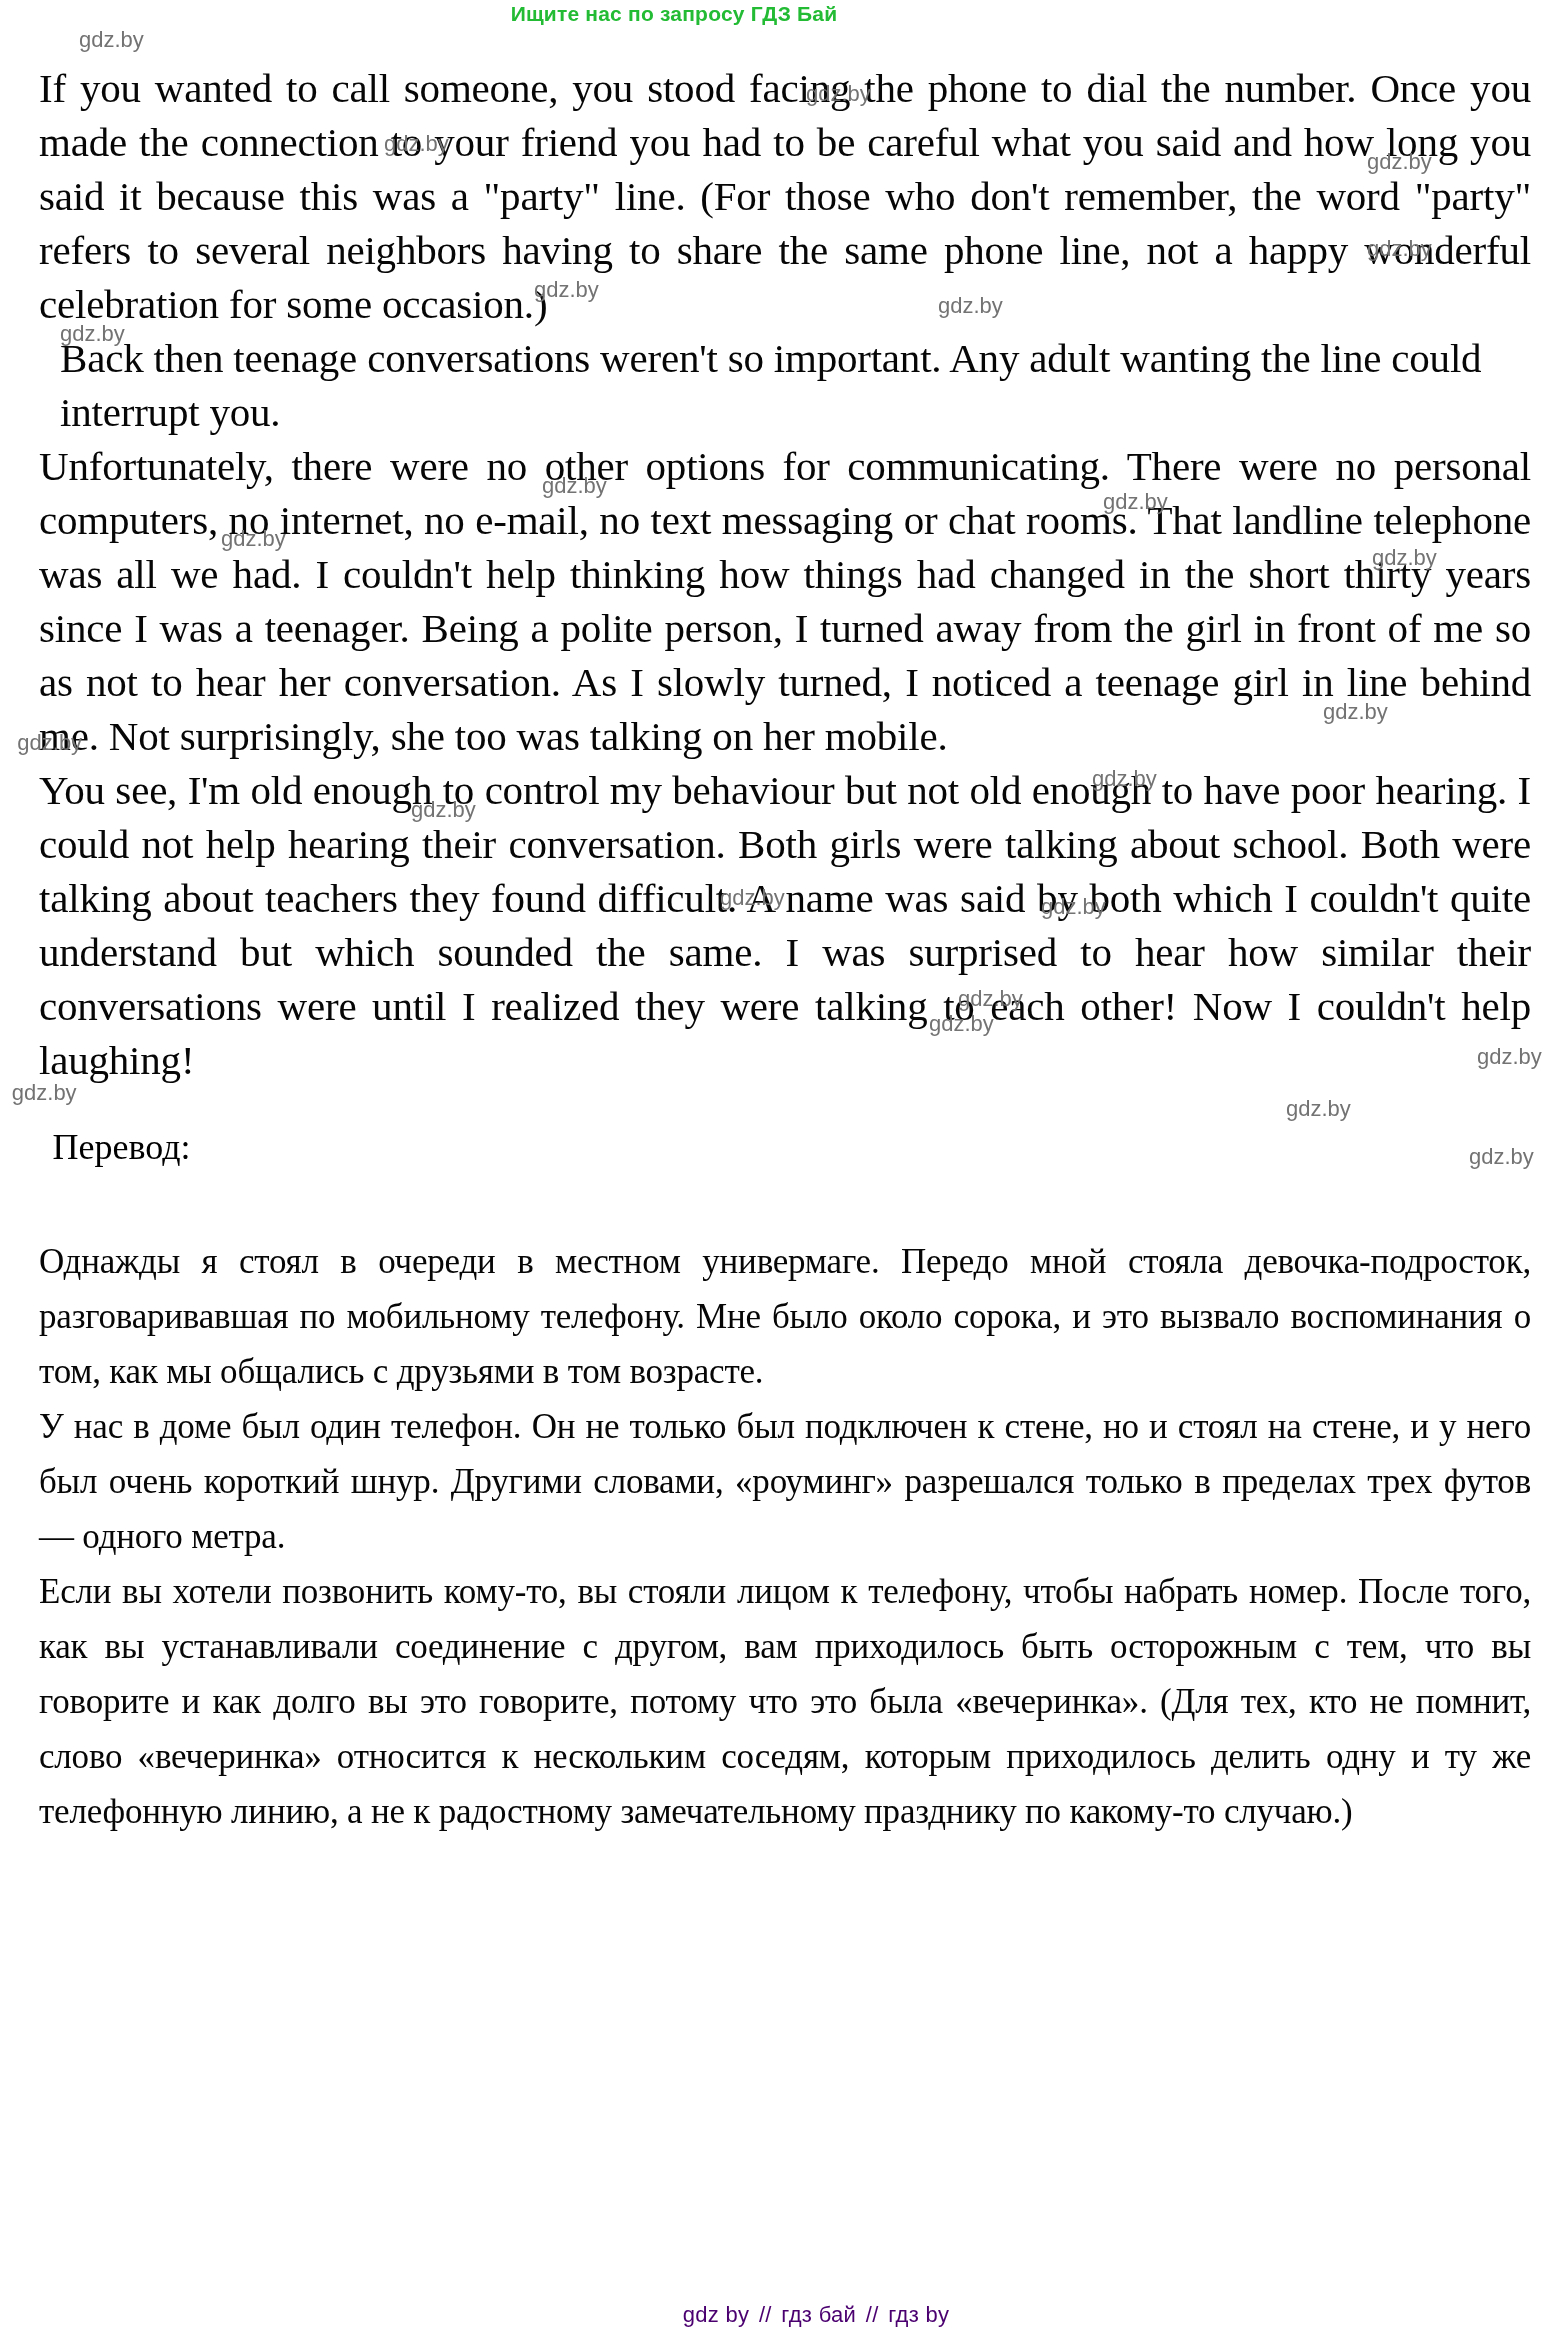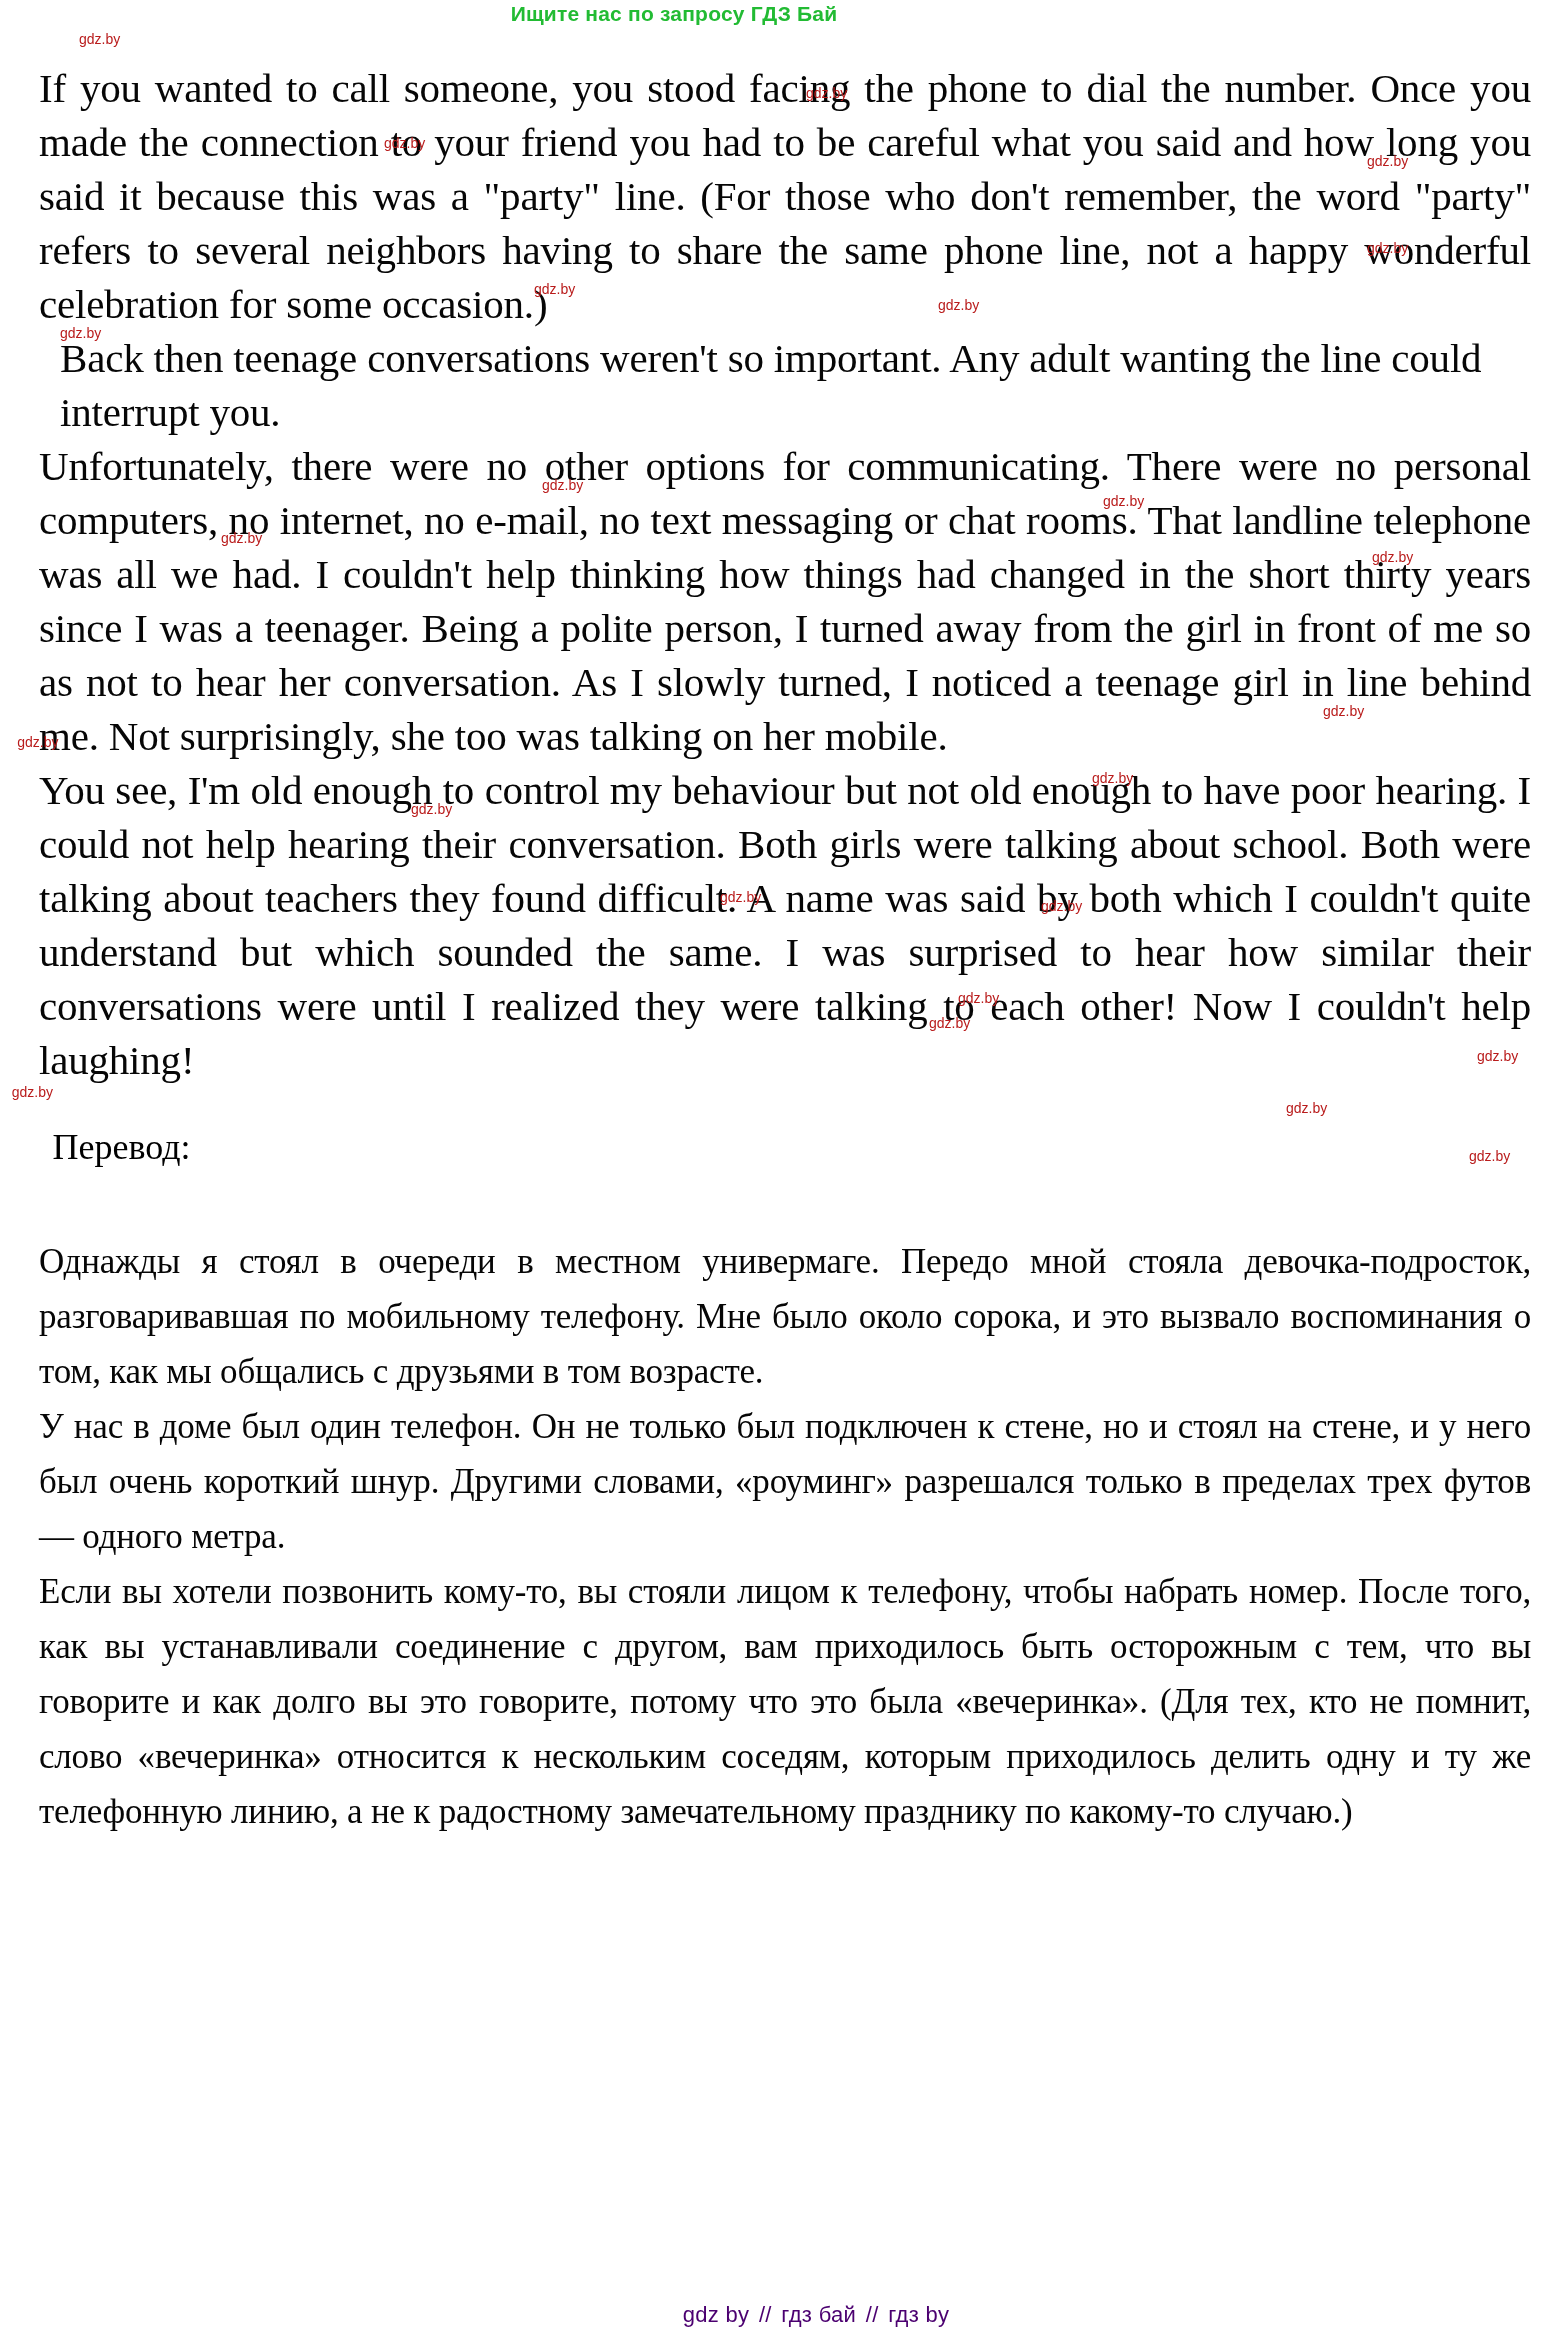--- a/index.html
+++ b/index.html
@@ -78,23 +78,23 @@
   
   .ru p.para {
     font-size: 35px;
     line-height: 55px;
   }
 
   
   .wm {
     position: absolute;
     font-family: "Liberation Sans", "DejaVu Sans", sans-serif;
-    font-size: 14px;
+    font-size: 22px;
     line-height: 17.3px;
-    color: #b91c1c;
+    color: #737373;
     white-space: nowrap;
     pointer-events: none;
     font-stretch: condensed;
   }
 
   
   .footer-links {
     position: absolute;
     left: 0;
     bottom: 14px;

